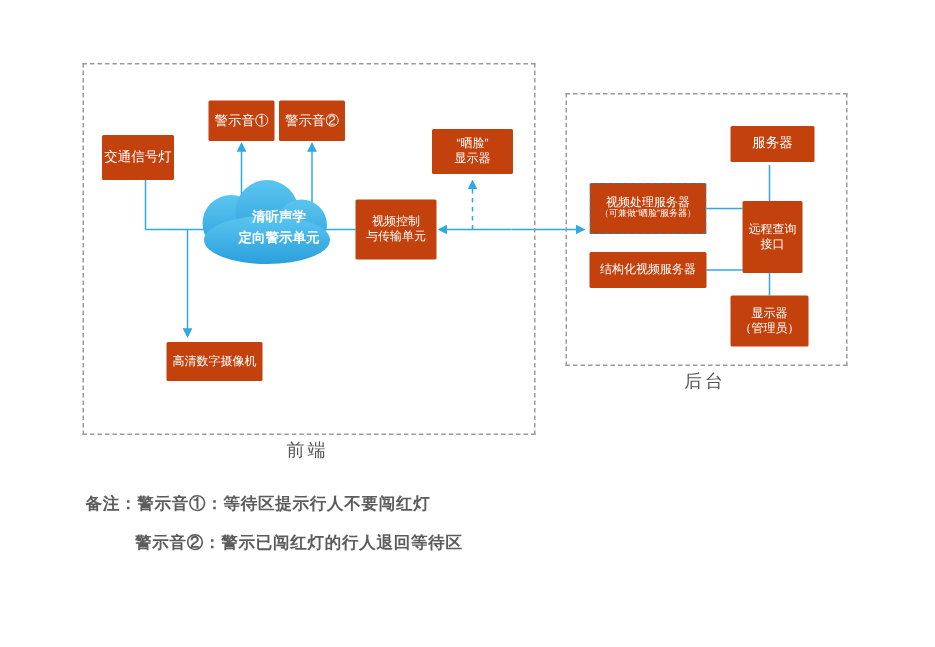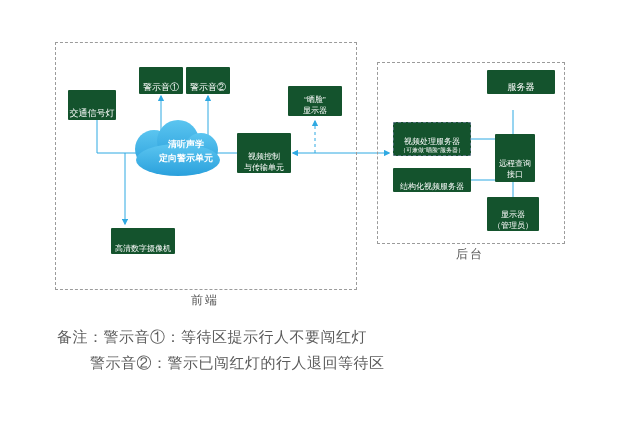--- a/index.html
+++ b/index.html
@@ -4,31 +4,31 @@
 <style>
   html,body{margin:0;padding:0;background:#ffffff;}
   .canvas{
     position:relative;width:623px;height:431px;background:#ffffff;overflow:hidden;
     font-family:"Liberation Sans", sans-serif;
   }
   svg.connectors{position:absolute;left:0;top:0;}
   .region{position:absolute;border:1px dashed #9b9b9b;}
   .region-label{position:absolute;color:#555555;font-size:12px;text-align:center;letter-spacing:2px;}
   .node{
-    position:absolute;background:#14532d;color:#ffffff;
-    display:flex;flex-direction:column;align-items:center;justify-content:flex-end;
+    position:absolute;background:#c2410c;color:#ffffff;
+    display:flex;flex-direction:column;align-items:center;justify-content:center;
     text-align:center;line-height:1.3;border-radius:1px;box-sizing:border-box;
   }
   .node span{display:block;white-space:nowrap;}
   .node.optional{border:1px dashed #577180;}
   .cloud-text{
     position:absolute;color:#ffffff;text-align:center;font-size:9px;font-weight:bold;line-height:1.5;
   }
   .cloud-text span{display:block;white-space:nowrap;margin-left:16px;}
-  .note-line{position:absolute;color:#5c5c5c;font-size:15px;letter-spacing:0.5px;white-space:nowrap;}
+  .note-line{position:absolute;color:#5c5c5c;font-size:11px;letter-spacing:0.5px;white-space:nowrap;font-weight:bold;}
 </style>
 </head>
 <body>
 
 <div class="canvas">
 
   <svg class="connectors" width="623" height="431" viewBox="0 0 623 431">
     <defs>
       <linearGradient id="cloudgrad" x1="0" y1="0" x2="0" y2="1">
         <stop offset="0" stop-color="#5bc5f0"></stop>
@@ -99,21 +99,21 @@
 
   <div class="node" style="left:393px;top:168px;width:78px;height:24px;font-size:8px">
     <span>结构化视频服务器</span>
   </div>
 
   <div class="node optional" style="left:393px;top:122px;width:78px;height:34px;font-size:8px">
     <span>视频处理服务器</span>
     <span style="font-size:6px">（可兼做“晒脸”服务器）</span>
   </div>
 
-  <div class="node" style="left:487px;top:70px;width:68px;height:24px;font-size:9px">
+  <div class="node" style="left:487px;top:84px;width:56px;height:24px;font-size:9px">
     <span>服务器</span>
   </div>
 
   <div class="node" style="left:495px;top:134px;width:40px;height:48px;font-size:8px;padding:2px">
     <span style="white-space:normal">远程查询接口</span>
   </div>
 
   <div class="node" style="left:487px;top:197px;width:52px;height:34px;font-size:8px">
     <span>显示器</span>
     <span>（管理员）</span>

